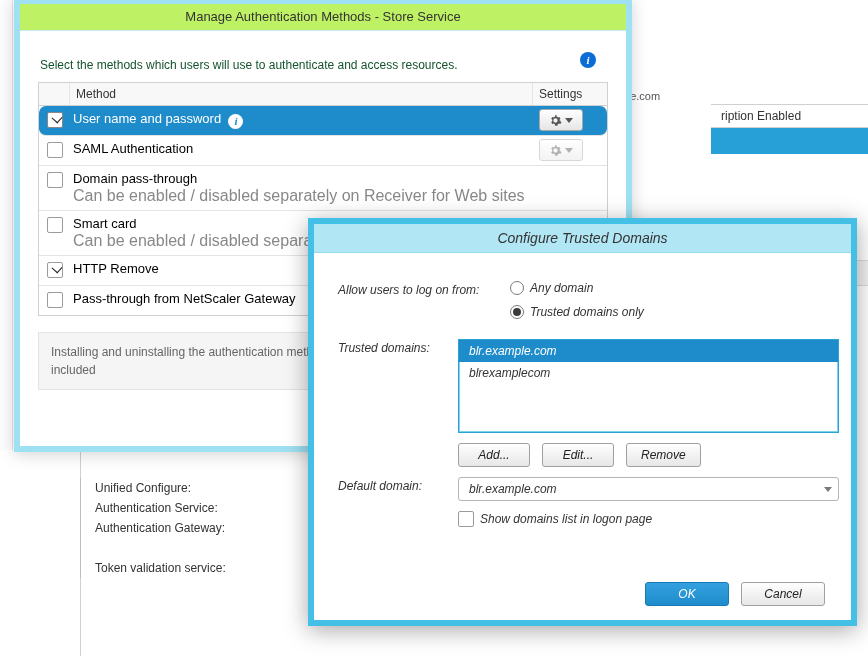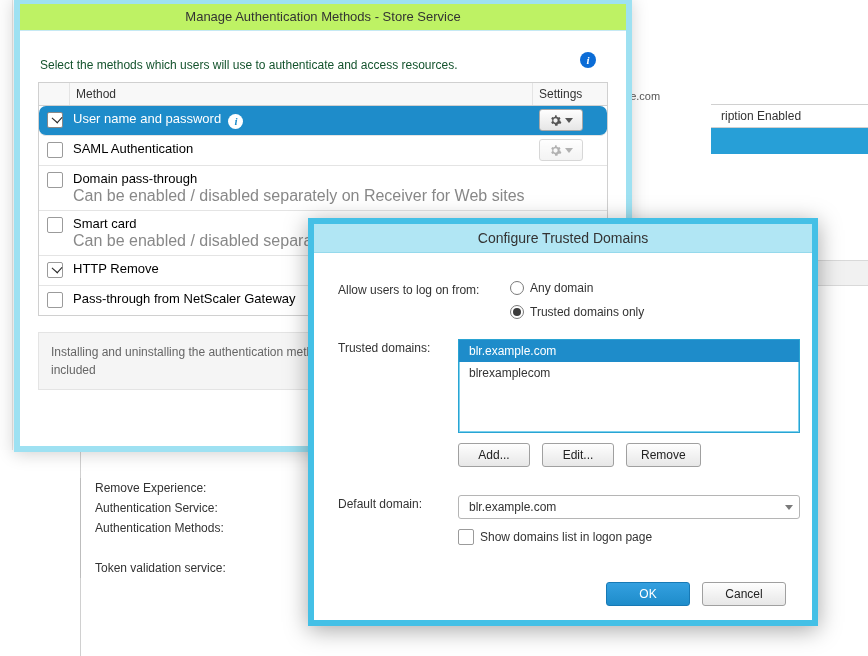--- a/index.html
+++ b/index.html
@@ -226,25 +226,26 @@
       border-right: 1px solid #e5e5e5;
       background: #fdfdfd;
       color: #999;
       overflow: hidden;
     }
 
     
     .dialog2 {
       position: absolute;
       left: 308px; top: 218px;
-      width: 510px; height: 408px;
+      width: 549px; height: 408px;
       background: #fff;
       border: 6px solid #44c0e6;
       box-sizing: border-box;
       box-shadow: 0 4px 22px rgba(0,0,0,0.35);
+      font-style: italic;
     }
     .dialog2-title {
       height: 28px;
       background: #b1e6f4;
       text-align: center;
       line-height: 28px;
       font-size: 14px;
       color: #333;
       border-bottom: 1px solid #95d9ec;
     }
@@ -373,23 +374,23 @@
     <div class="bg-header-band"></div>
   </div>
   <div class="bg-mid-bar"></div>
 </div>
 
 <span class="bg-text-label">blr.example.com</span>
 
 <div class="left-cropped-strip"></div>
 
 <div class="details-panel">
-  <div>Remove Experience:</div>
+  <div>Unified Configure:</div>
   <div>Authentication Service:</div>
-  <div>Authentication Methods:</div>
+  <div>Authentication Gateway:</div>
   <div class="details-gap"></div>
   <div>Token validation service:</div>
 </div>
 
 <div class="dialog1">
   <div class="dialog1-title">Manage Authentication Methods - Store Service</div>
 
   <div class="d1-body">
     <div class="d1-intro-row">
       <span class="d1-intro">Select the methods which users will use to authenticate and access resources.</span>
@@ -493,21 +494,21 @@
           <div class="list-item">blrexamplecom</div>
         </div>
         <div class="btn-row">
           <div class="wbtn">Add...</div>
           <div class="wbtn">Edit...</div>
           <div class="wbtn">Remove</div>
         </div>
       </div>
     </div>
 
-    <div class="form-row" style="margin-top:28px;">
+    <div class="form-row" style="margin-top:10px;">
       <div class="form-label" style="width:120px;">Default domain:</div>
       <div class="form-field">
         <div class="combo">
           <span>blr.example.com</span>
           <span class="caret-down"></span>
         </div>
         <div class="chkrow">
           <span class="chk"></span>
           <span>Show domains list in logon page</span>
         </div>

